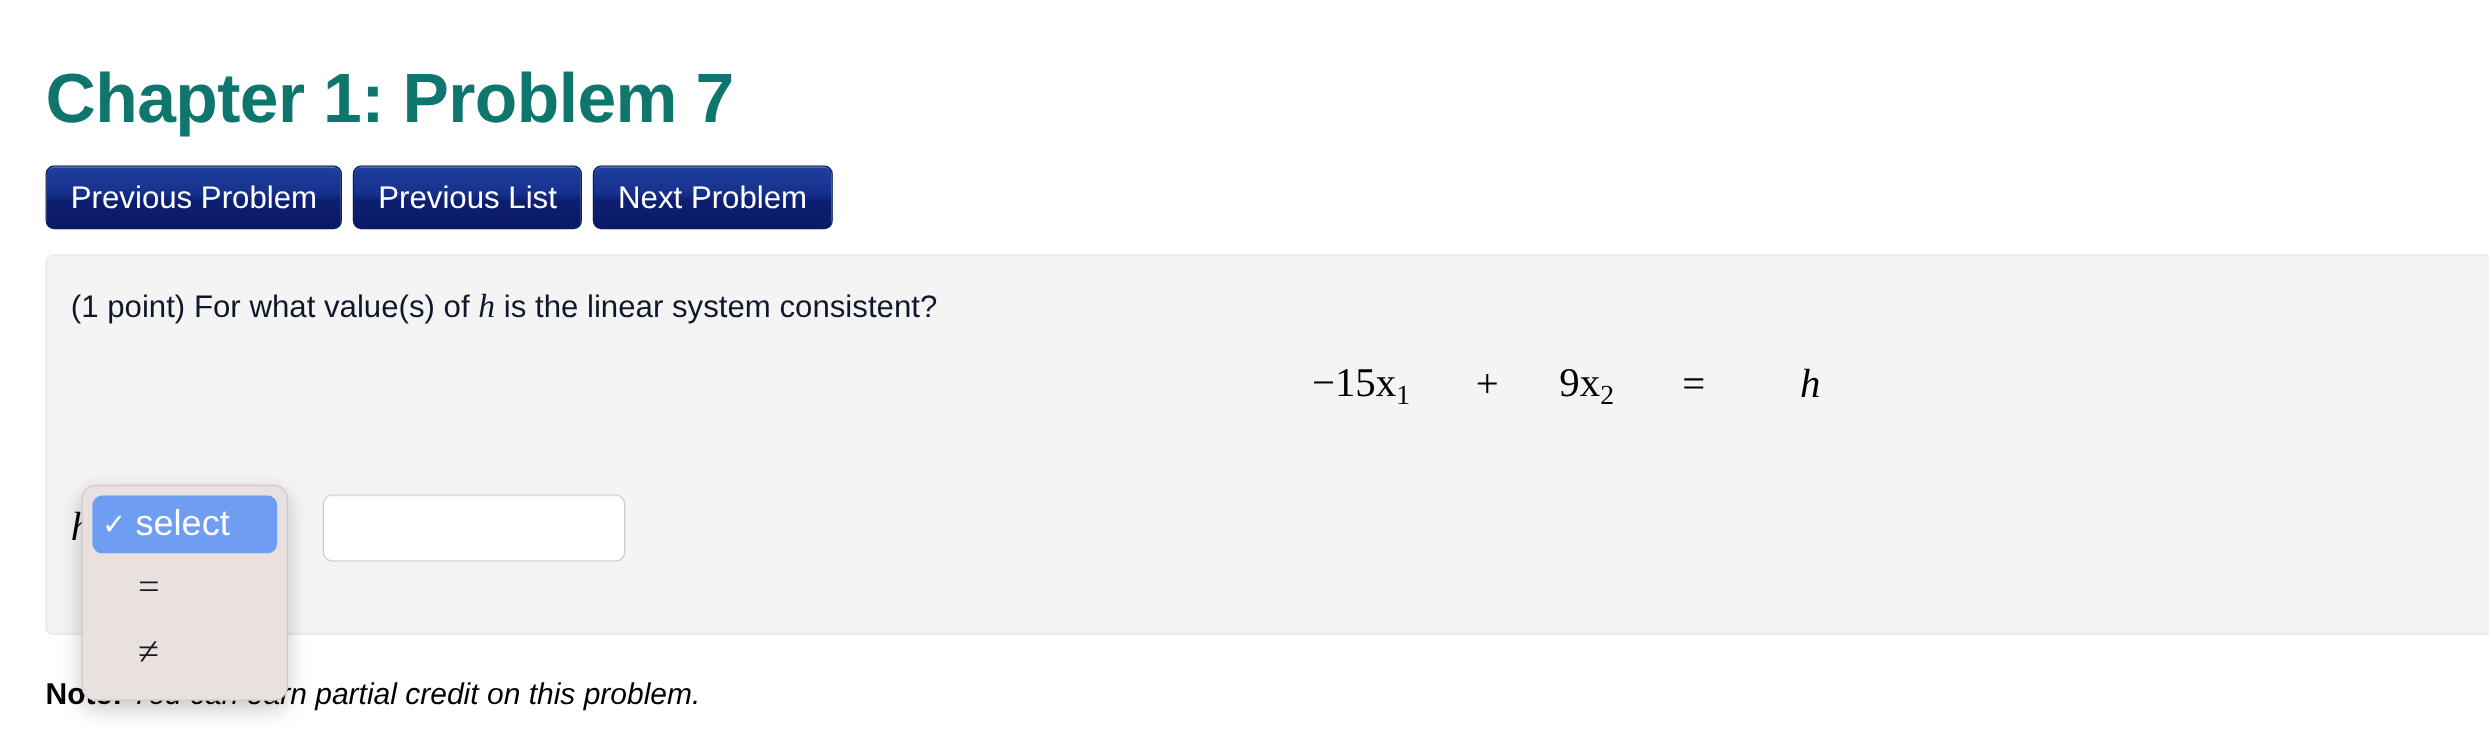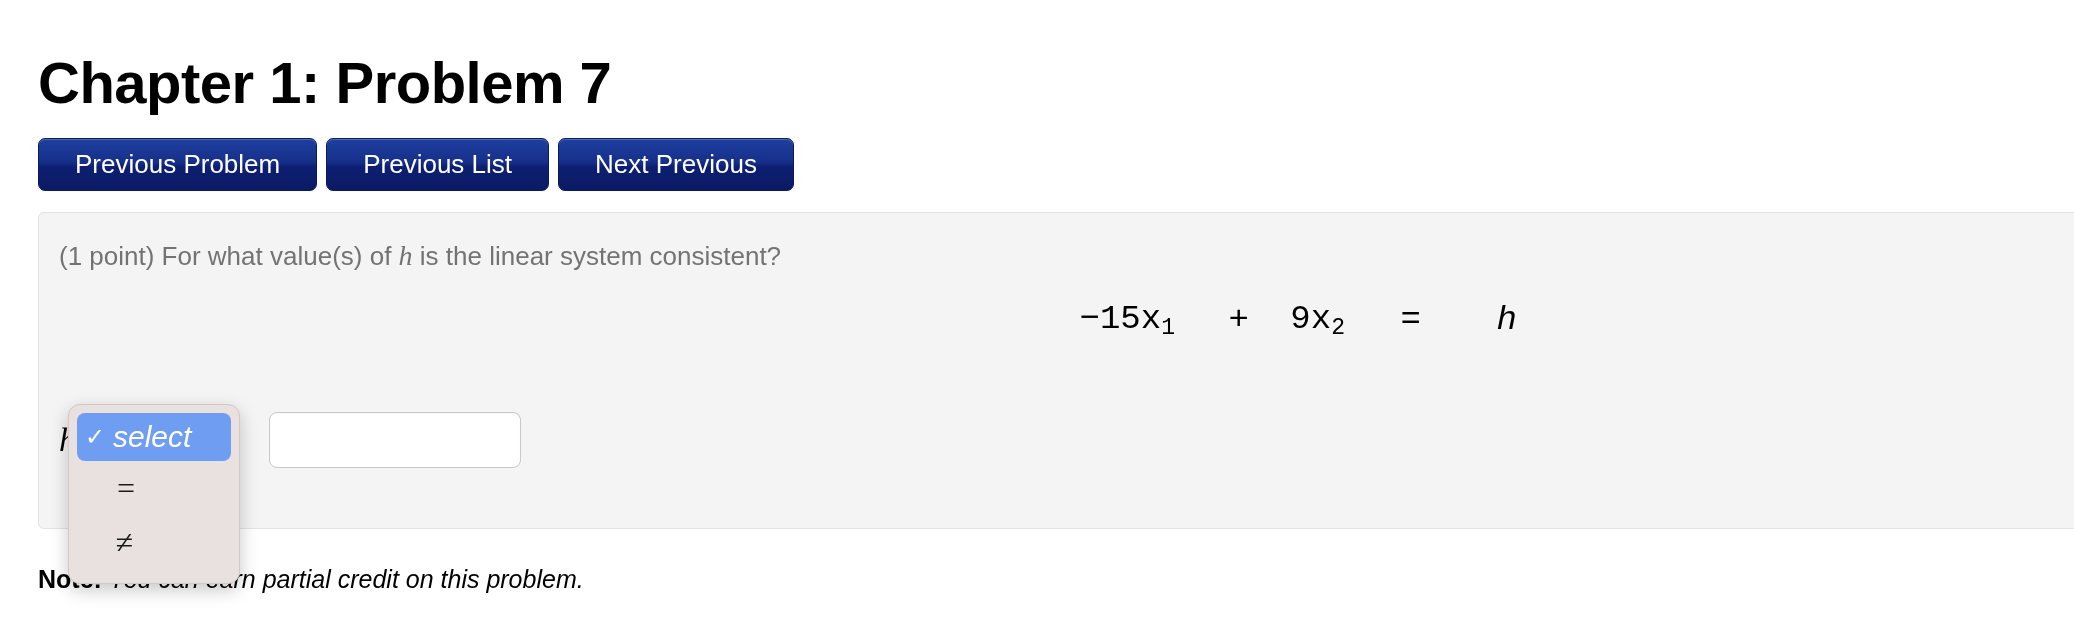--- a/index.html
+++ b/index.html
@@ -20,40 +20,40 @@
     background: #ffffff;
   }
 
   
   .page-title {
     position: absolute;
     left: 38px;
     top: 12px;
     font-size: 58px;
     font-weight: bold;
-    color: #000000;
+    color: #0f766e;
     letter-spacing: -0.5px;
     line-height: 1.1;
     white-space: nowrap;
   }
 
   
   .nav-bar {
     position: absolute;
     left: 38px;
     top: 138px;
     display: flex;
     gap: 9px;
   }
   .nav-button {
     display: inline-flex;
     align-items: center;
     justify-content: center;
     height: 53px;
-    padding: 0 36px;
+    padding: 0 20px;
     border: 1px solid #0a1c5e;
     border-radius: 7px;
     background: linear-gradient(to bottom, #1e3f9e 0%, #16308a 45%, #0d1f72 55%, #0b1a63 100%);
     color: #ffffff;
     font-size: 26px;
     font-family: "Liberation Sans", sans-serif;
     white-space: nowrap;
     cursor: pointer;
     box-shadow: inset 0 1px 0 rgba(255,255,255,0.22);
   }
@@ -68,35 +68,35 @@
     background: #f4f4f4;
     border: 1px solid #e3e3e3;
     border-radius: 6px;
   }
 
   .problem-statement {
     position: absolute;
     left: 20px;
     top: 27px;
     font-size: 26px;
-    color: #737373;
+    color: #0f172a;
     white-space: nowrap;
   }
   .mathvar {
     font-family: "Liberation Serif", serif;
     font-style: italic;
     font-size: 28px;
   }
 
   
   .equations {
     position: absolute;
     left: 1026px;
     top: 80px;
-    font-family: Liberation Mono, monospace;
+    font-family: Liberation Serif, serif;
     font-size: 34px;
     color: #000000;
     border-collapse: collapse;
   }
   .equations td {
     padding: 4px 0;
     line-height: 1.35;
     text-align: right;
     white-space: nowrap;
   }
@@ -195,33 +195,33 @@
   .dropdown-option:not(.selected) .dropdown-check {
     color: transparent;
   }
   .dropdown-option.symbol {
     justify-content: flex-start;
     padding-left: 38px;
     height: 54px;
     font-family: "Liberation Serif", serif;
     font-size: 32px;
   }
-  .dropdown-label { display: inline-block; font-style: italic; }
+  .dropdown-label { display: inline-block; }
 </style>
 </head>
 <body>
 
 <div id="page">
 
   <h1 class="page-title">Chapter 1: Problem 7</h1>
 
   <div class="nav-bar">
     <button class="nav-button">Previous Problem</button>
     <button class="nav-button">Previous List</button>
-    <button class="nav-button">Next Previous</button>
+    <button class="nav-button">Next Problem</button>
   </div>
 
   <div class="problem-panel">
 
     <div class="problem-statement">
       <span>(1 point) For what value(s) of </span><span class="mathvar">h</span><span> is the linear system consistent?</span>
     </div>
 
     <table class="equations">
       <tbody>

